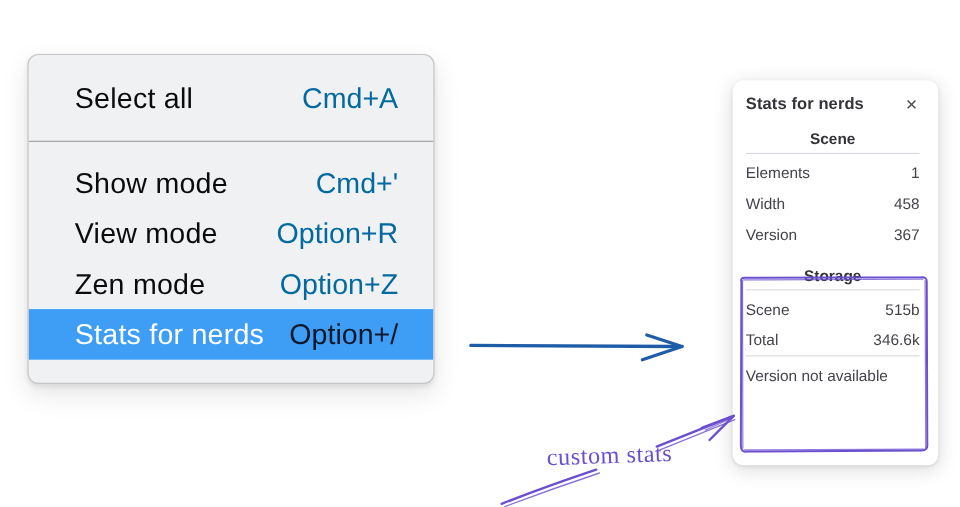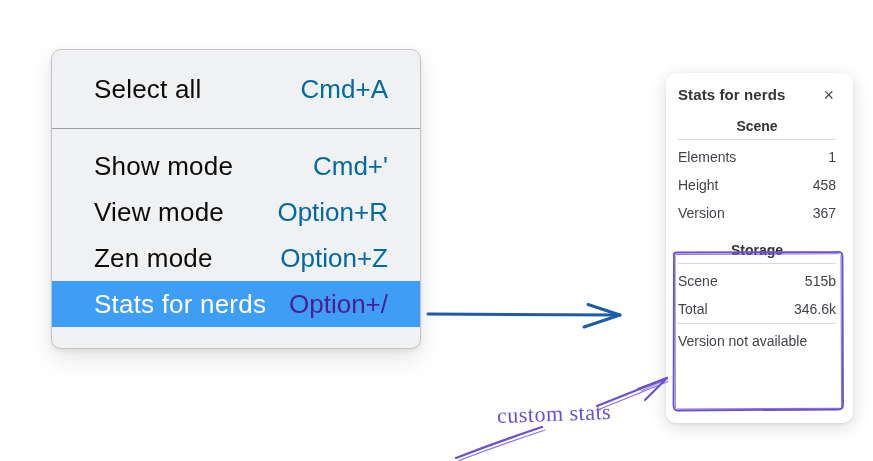--- a/index.html
+++ b/index.html
@@ -2,41 +2,41 @@
 <html><head>
 <meta charset="utf-8">
 <style>
   * { margin: 0; padding: 0; box-sizing: border-box; }
   html, body { width: 873px; height: 461px; background: #ffffff; overflow: hidden; }
   body { font-family: "Liberation Sans", sans-serif; position: relative; }
   .canvas { position: relative; width: 873px; height: 461px; background: #ffffff; }
 
   
   .menu {
-    position: absolute; left: 51px; top: 49px; width: 370px; height: 300px;
+    position: absolute; left: 25px; top: 49px; width: 370px; height: 300px;
     background: #f0f1f2;
     border: 1px solid #c4c4c8;
     border-radius: 10px;
     box-shadow: 0 10px 24px rgba(0,0,0,0.10), 0 2px 5px rgba(0,0,0,0.08);
     overflow: hidden;
     display: flex; flex-direction: column;
   }
   .menu-item {
     height: 46px; padding: 0 32px 0 42px;
     display: flex; justify-content: space-between; align-items: center;
     font-size: 26px; line-height: 1; cursor: default;
   }
   .menu-section-first .menu-item { height: 78px; }
   .mi-label { color: #0b0b0c; letter-spacing: 0.2px; }
   .mi-shortcut { color: #0369a1; }
   .menu-divider { height: 1px; background: #9d9da1; flex-shrink: 0; }
   .menu-section-second { padding: 14px 0 16px; }
   .menu-item.highlighted { background: #3e9ef5; }
   .menu-item.highlighted .mi-label { color: #ffffff; }
-  .menu-item.highlighted .mi-shortcut { color: #4c1d95; }
+  .menu-item.highlighted .mi-shortcut { color: #0f172a; }
 
   
   .stats-panel {
     position: absolute; left: 666px; top: 73px; width: 187px; height: 350px;
     background: #ffffff; border-radius: 10px;
     box-shadow: 0 4px 18px rgba(0,0,0,0.14), 0 1px 3px rgba(0,0,0,0.08);
     padding: 13px 17px 12px 12px;
     color: #43434a; font-size: 14px;
   }
   .sp-titlebar { display: flex; justify-content: space-between; align-items: center; }
@@ -99,21 +99,21 @@
     </div>
 
     <div>
       <div class="sp-heading">Scene</div>
       <hr class="sp-hr">
       <div class="sp-row">
         <span>Elements</span>
         <span>1</span>
       </div>
       <div class="sp-row">
-        <span>Height</span>
+        <span>Width</span>
         <span>458</span>
       </div>
       <div class="sp-row">
         <span>Version</span>
         <span>367</span>
       </div>
     </div>
 
     <div>
       <div class="sp-heading">Storage</div>

